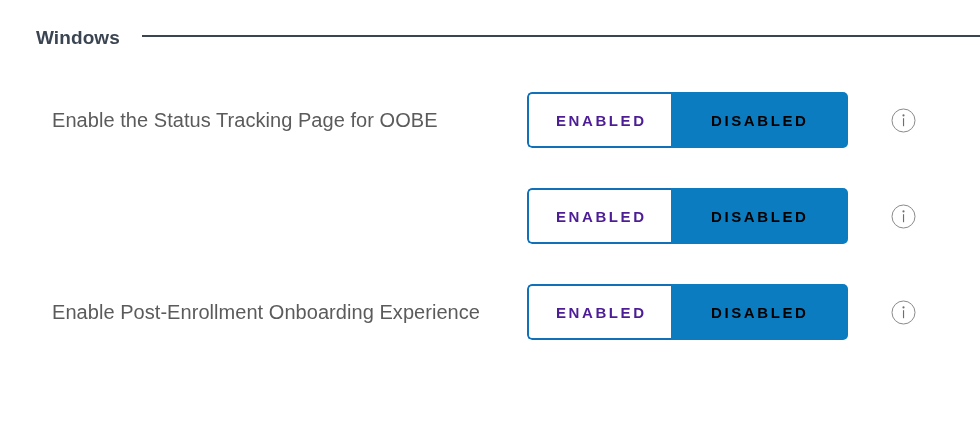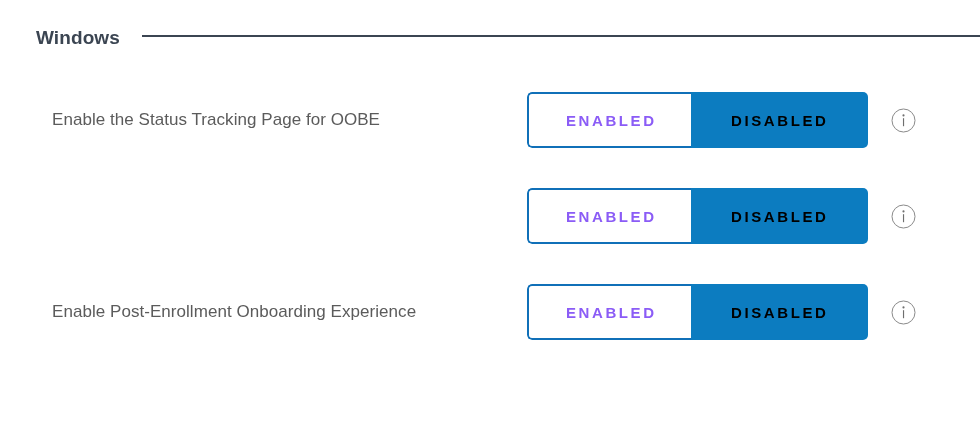--- a/index.html
+++ b/index.html
@@ -54,21 +54,21 @@
   .setting-row {
     position: relative;
     height: 96px;
     display: flex;
     align-items: center;
   }
   .setting-label {
     position: absolute;
     left: 52px;
     width: 440px;
-    font-size: 17px;
+    font-size: 20px;
     font-weight: normal;
     color: #5b5b5b;
     line-height: 30px;
     letter-spacing: 0.05px;
   }
 
   
   .toggle {
     position: absolute;
     left: 527px;
@@ -86,23 +86,23 @@
     align-items: center;
     justify-content: center;
     font-size: 15px;
     font-weight: bold;
     letter-spacing: 2.6px;
     text-indent: 2.6px;
     cursor: pointer;
     user-select: none;
   }
   .toggle-option.off-state {
-    width: 164px;
+    width: 144px;
     background: #ffffff;
-    color: #8b5cf6;
+    color: #4c1d95;
     border: 2px solid #1070b8;
     border-right: none;
     border-top-left-radius: 5px;
     border-bottom-left-radius: 5px;
   }
   .toggle-option.on-state {
     width: 177px;
     background: #0c7cc0;
     color: #000000;
     border: 2px solid #0c7cc0;

